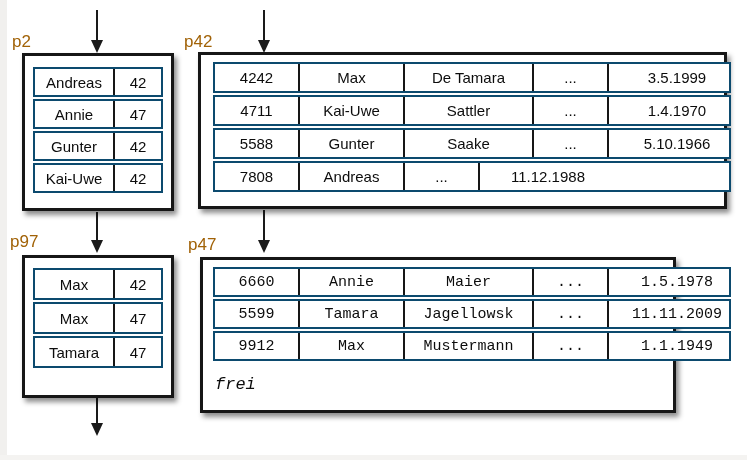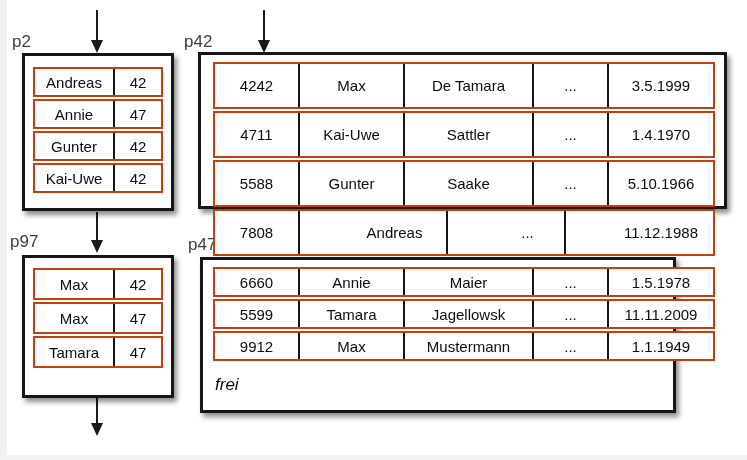--- a/index.html
+++ b/index.html
@@ -3,39 +3,39 @@
 <meta charset="utf-8">
 <style>
   html,body{margin:0;padding:0;background:#ffffff;}
   .canvas{
     position:relative;width:747px;height:460px;background:#ffffff;
     font-family:"Liberation Sans", sans-serif;color:#111;overflow:hidden;
   }
   .edge-left{position:absolute;left:0;top:0;width:7px;height:455px;background:#f1f0ee;}
   .edge-bottom{position:absolute;left:0;top:455px;width:747px;height:5px;background:#f4f3f1;}
 
-  .page-label{position:absolute;font-size:17px;line-height:18px;color:#404040;}
+  .page-label{position:absolute;font-size:17px;line-height:18px;color:#a16207;}
 
   .page-box{
     position:absolute;background:#ffffff;border:3px solid #161616;box-sizing:border-box;
     box-shadow:3px 4px 5px rgba(0,0,0,0.45);
   }
   .rec-table{position:absolute;display:flex;flex-direction:column;gap:2px;}
-  .rec-row{display:flex;border:2px solid #c2410c;background:#ffffff;box-sizing:border-box;justify-content:space-between;}
+  .rec-row{display:flex;border:2px solid #0c4a6e;background:#ffffff;box-sizing:border-box;}
   .rec-cell{
     display:flex;align-items:center;justify-content:center;
     font-size:15px;color:#0c0c0c;box-sizing:border-box;
     border-right:2px solid #161616;white-space:nowrap;overflow:hidden;
   }
   .rec-cell:last-child{border-right:none;}
   .h30 .rec-cell{height:26px;}
-  .h31 .rec-cell{height:43px;}
+  .h31 .rec-cell{height:27px;}
   .h32 .rec-cell{height:28px;}
   .c-name{width:80px;} .c-val{width:46px;}
-  .c-id{width:85px;} .c-fn{width:105px;} .c-ln{width:129px;} .c-dots{width:75px;} .c-date{width:104px;}
+  .c-id{width:85px;} .c-fn{width:105px;} .c-ln{width:129px;} .c-dots{width:75px;} .c-date{width:104px;margin-left:16px;}
 
   .arrow{position:absolute;}
   .arrow-line{position:absolute;width:2px;background:#1a1a1a;}
   .arrow-head{
     position:absolute;width:0;height:0;
     border-left:6px solid transparent;border-right:6px solid transparent;
     border-top:13px solid #1a1a1a;
   }
   .free-label{position:absolute;font-size:17px;font-style:italic;color:#0c0c0c;}
 </style>
@@ -140,21 +140,21 @@
         <div class="rec-cell c-name">Max</div>
         <div class="rec-cell c-val">47</div>
       </div>
       <div class="rec-row">
         <div class="rec-cell c-name">Tamara</div>
         <div class="rec-cell c-val">47</div>
       </div>
     </div>
   </div>
 
-  <div class="page-box" style="left:200px;top:257px;width:476px;height:156px;">
+  <div class="page-box" style="left:200px;top:257px;width:476px;height:156px;font-family:Liberation Mono, monospace;">
     <div class="rec-table h30" style="left:10px;top:7px;">
       <div class="rec-row">
         <div class="rec-cell c-id">6660</div>
         <div class="rec-cell c-fn">Annie</div>
         <div class="rec-cell c-ln">Maier</div>
         <div class="rec-cell c-dots">...</div>
         <div class="rec-cell c-date">1.5.1978</div>
       </div>
       <div class="rec-row">
         <div class="rec-cell c-id">5599</div>

